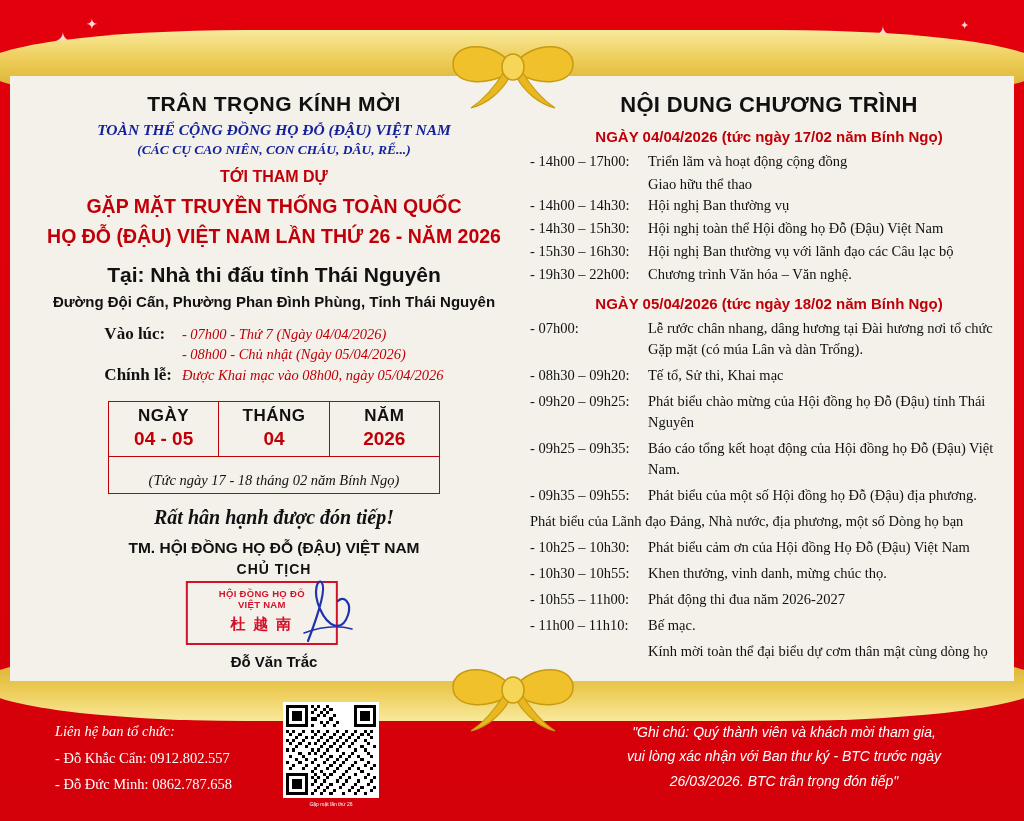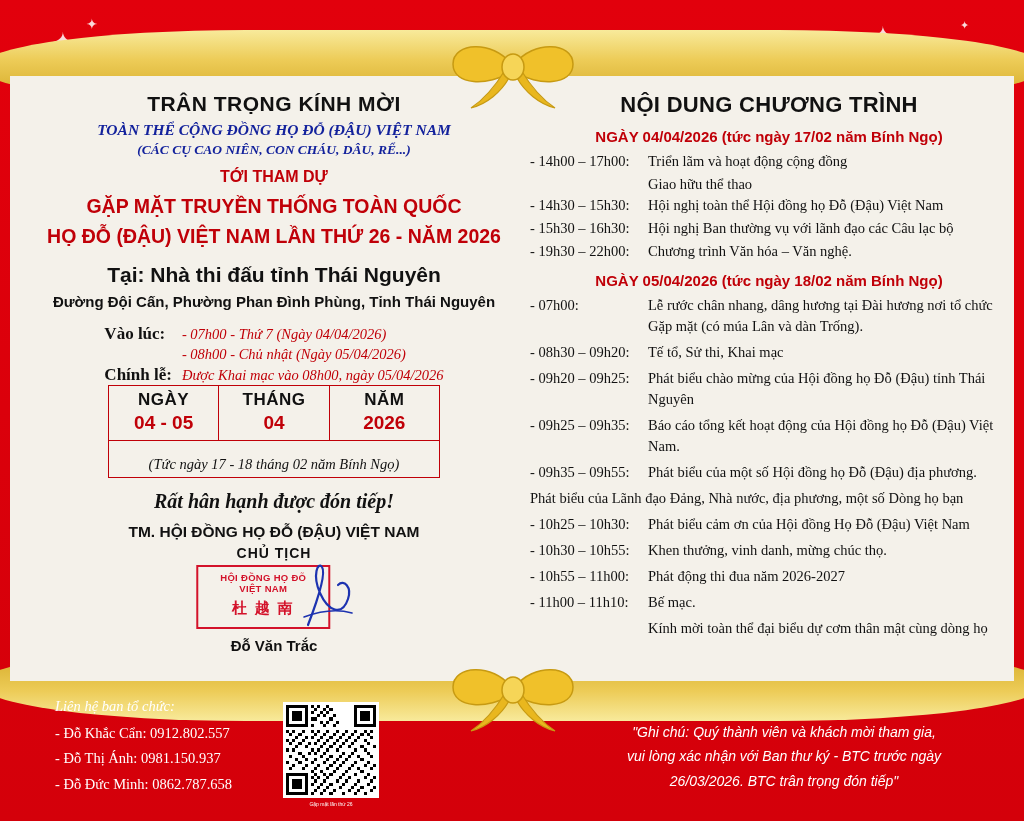--- a/index.html
+++ b/index.html
@@ -158,21 +158,21 @@
     font-family: "Liberation Serif", serif;
     font-style: italic;
     font-size: 14.5px;
     color: #c00008;
     text-align: left;
     white-space: nowrap;
   }
 
   
   .date-table {
-    margin: 0 auto 0;
+    margin: 16px auto 0;
     width: 330px;
     border: 1.5px solid #c00008;
   }
   .date-row {
     display: flex;
   }
   .date-cell {
     flex: 1;
     border-right: 1.5px solid #c00008;
     padding: 4px 0 6px;
@@ -229,21 +229,21 @@
   .stamp-wrap {
     position: relative;
     height: 76px;
     margin-top: 2px;
   }
   .stamp {
     position: absolute;
     left: 50%;
     transform: translateX(-58%);
     top: 2px;
-    width: 134px;
+    width: 152px;
     height: 64px;
     border: 2px solid #d3122a;
     box-sizing: border-box;
   }
   .stamp .s1 {
     font-family: "Liberation Sans", sans-serif;
     font-size: 9.5px;
     font-weight: bold;
     color: #d3122a;
     margin-top: 5px;
@@ -474,20 +474,24 @@
     <div class="r-title">NỘI DUNG CHƯƠNG TRÌNH</div>
 
     <div class="r-day">NGÀY 04/04/2026 (tức ngày 17/02 năm Bính Ngọ)</div>
     <div>
       <div class="r-item">
         <div class="r-time">- 14h00 – 17h00:</div>
         <div class="r-text">Triển lãm và hoạt động cộng đồng</div>
       </div>
       <div class="r-cont">Giao hữu thể thao</div>
       <div class="r-item">
+        <div class="r-time">- 14h00 – 14h30:</div>
+        <div class="r-text">Hội nghị Ban thường vụ</div>
+      </div>
+      <div class="r-item">
         <div class="r-time">- 14h30 – 15h30:</div>
         <div class="r-text">Hội nghị toàn thể Hội đồng họ Đỗ (Đậu) Việt Nam</div>
       </div>
       <div class="r-item">
         <div class="r-time">- 15h30 – 16h30:</div>
         <div class="r-text">Hội nghị Ban thường vụ với lãnh đạo các Câu lạc bộ</div>
       </div>
       <div class="r-item">
         <div class="r-time">- 19h30 – 22h00:</div>
         <div class="r-text">Chương trình Văn hóa – Văn nghệ.</div>
@@ -535,21 +539,20 @@
         <div class="r-time">- 11h00 – 11h10:</div>
         <div class="r-text">Bế mạc.</div>
       </div>
       <div class="r-cont">Kính mời toàn thể đại biểu dự cơm thân mật cùng dòng họ</div>
     </div>
   </div>
 
   <div class="footer-left">
     <div class="f-head">Liên hệ ban tổ chức:</div>
     <div>- Đỗ Khắc Cẩn: 0912.802.557</div>
-    <div>- Đỗ Thị Ánh:   0981.150.937</div>
     <div>- Đỗ Đức Minh: 0862.787.658</div>
   </div>
 
   <div class="qr">
     <svg viewBox="0 0 29 29" width="90" height="90" shape-rendering="crispEdges">
       <rect width="29" height="29" fill="#fff"></rect>
       <g fill="#000">
         <rect x="0" y="0" width="7" height="1"></rect>
           <rect x="0" y="6" width="7" height="1"></rect>
         <rect x="0" y="0" width="1" height="7"></rect>

